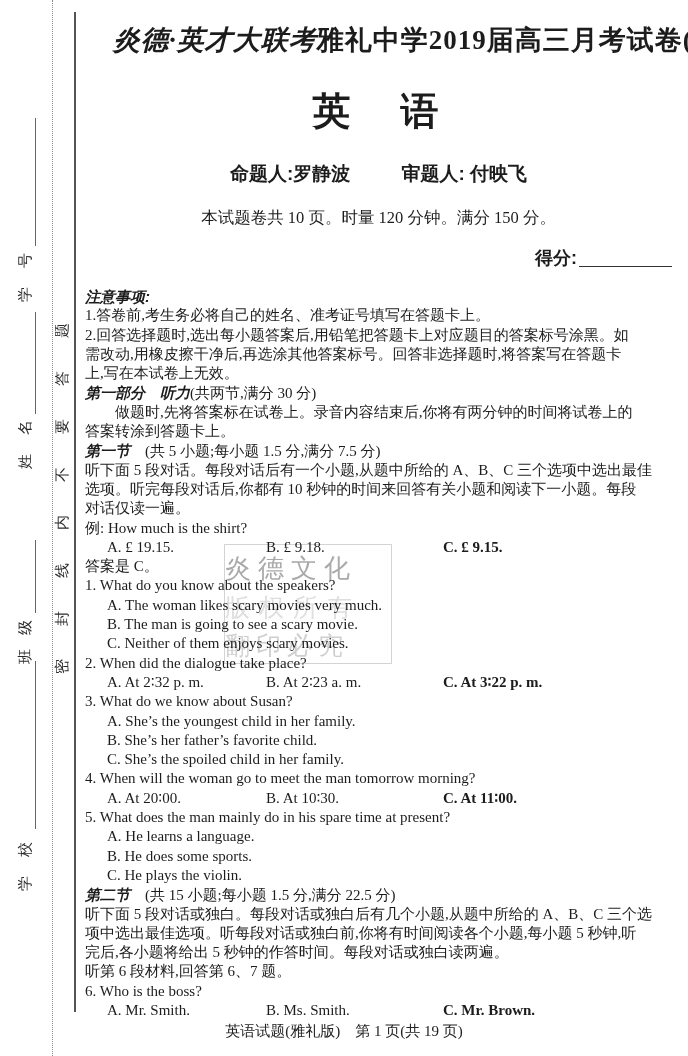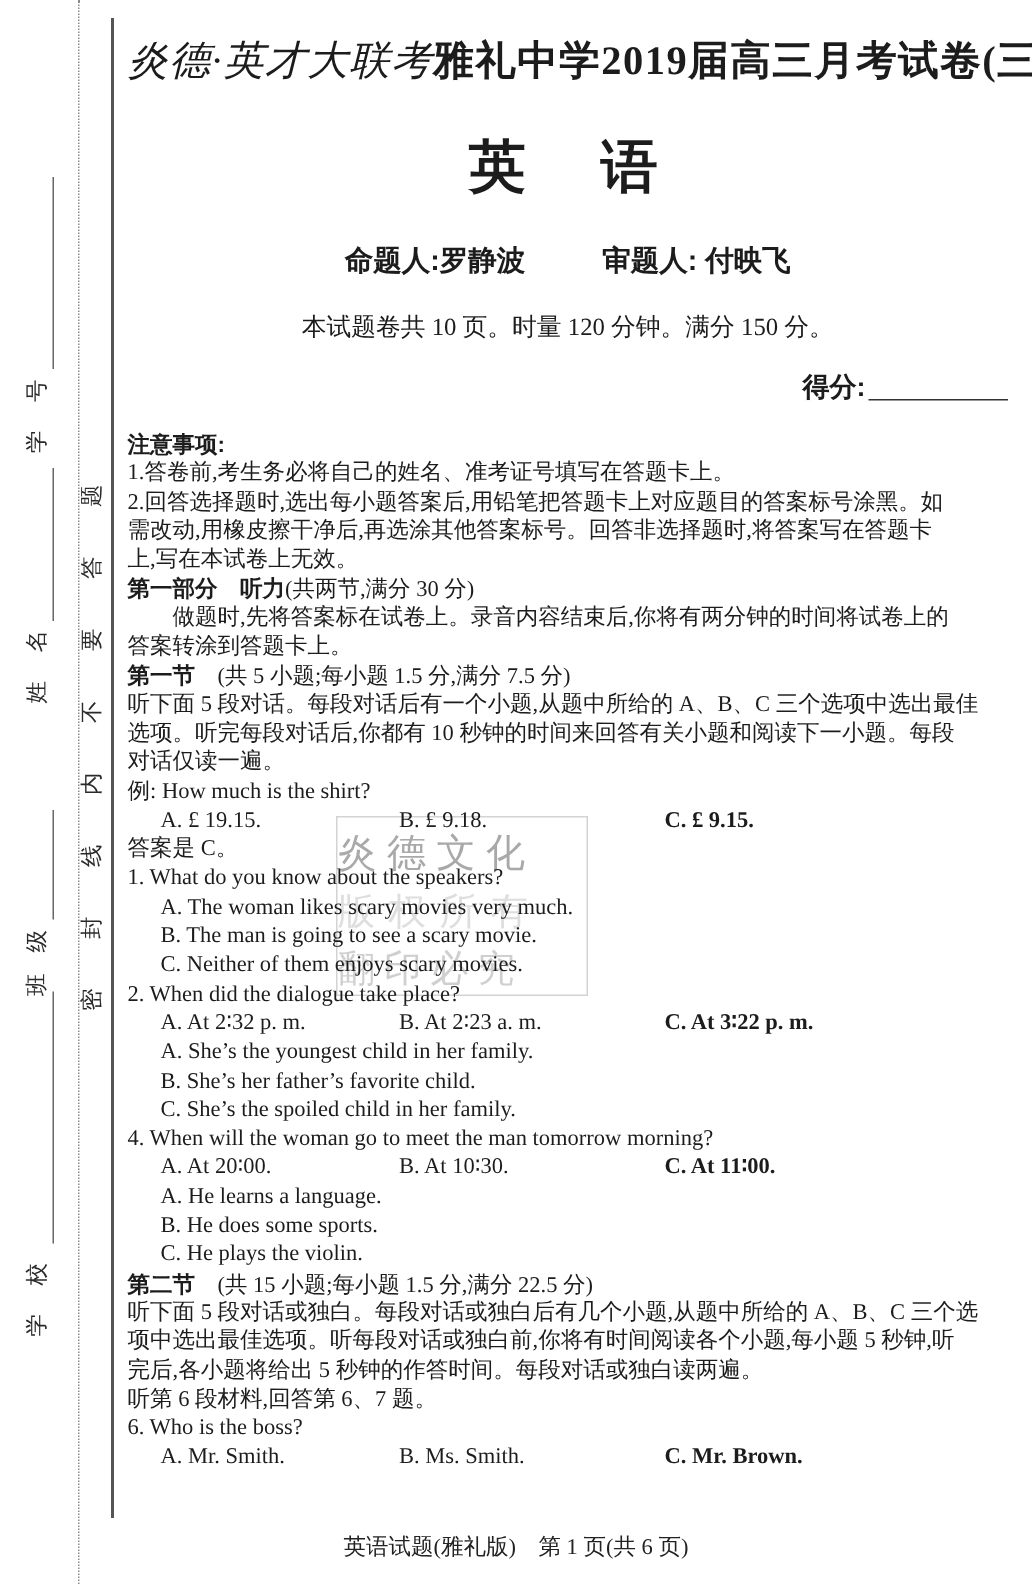--- a/index.html
+++ b/index.html
@@ -14,21 +14,21 @@
     border-left:1.5px dotted #8a8a8a;}
   .content-border{position:absolute;left:74px;top:12px;height:1000px;width:1.5px;
     background:#555;}
   .seal-blank{position:absolute;left:35px;width:1.3px;background:#666;}
   .seal-rot{position:absolute;width:17px;height:17px;font-size:15px;line-height:17px;
     text-align:center;transform:rotate(-90deg);color:#2a2a2a;}
 
   
   .hdr{position:absolute;left:85px;width:587px;text-align:center;white-space:nowrap;}
   .title1{top:22px;font-size:27px;font-weight:bold;letter-spacing:1px;}
-  .title1 .series{font-style:italic;font-weight:400;}
+  .title1 .series{font-style:italic;font-weight:700;margin-left:28px;}
   .subject{top:86px;font-size:38px;font-weight:bold;letter-spacing:6px;}
   .setters{top:161px;font-size:19px;font-weight:bold;
     font-family:"Liberation Sans","DejaVu Sans",sans-serif;}
   .setters span{margin:0 23px;}
   .info{top:207px;font-size:16.5px;}
   .score-label{position:absolute;left:535px;top:246px;font-size:18px;font-weight:bold;
     font-family:"Liberation Sans","DejaVu Sans",sans-serif;}
   .score-line{position:absolute;left:579px;top:266px;width:93px;height:0;
     border-bottom:1.5px solid #333;}
 
@@ -37,21 +37,21 @@
     border:1.5px solid rgba(175,175,175,.55);z-index:0;}
   .wm{position:absolute;left:0;width:100%;white-space:nowrap;}
   .wm1{top:6px;font-size:26px;letter-spacing:7px;color:rgba(140,140,140,.75);}
   .wm2{top:46px;font-size:25px;letter-spacing:9px;color:rgba(195,195,195,.55);}
   .wm3{top:84px;font-size:25px;letter-spacing:6px;color:rgba(175,175,175,.6);}
 
   
   .body-text{position:absolute;left:85px;top:287px;width:590px;z-index:1;
     font-size:15px;}
   .line{position:relative;height:19.3px;line-height:19.3px;white-space:nowrap;}
-  .line b{font-family:"Liberation Sans","DejaVu Sans",sans-serif;font-weight:bold;}
+  .line b{font-family:"Liberation Sans","DejaVu Sans",sans-serif;font-weight:bold;font-style:italic;}
   .line.indent{padding-left:30px;}
   .line.opt{padding-left:22px;}
   .line.cols .c{position:absolute;top:0;}
   .c0{left:22px;} .c1{left:181px;} .c2{left:358px;font-weight:bold;}
 
   
   .footer{position:absolute;left:0;top:1022px;width:688px;text-align:center;
     font-size:15px;color:#222;}
 </style>
 </head>
@@ -129,39 +129,41 @@
       <div class="line flush">1. What do you know about the speakers?</div>
       <div class="line opt">A. The woman likes scary movies very much.</div>
       <div class="line opt">B. The man is going to see a scary movie.</div>
       <div class="line opt">C. Neither of them enjoys scary movies.</div>
       <div class="line flush">2. When did the dialogue take place?</div>
       <div class="line cols">
         <span class="c c0">A. At 2∶32 p. m.</span>
         <span class="c c1">B. At 2∶23 a. m.</span>
         <span class="c c2">C. At 3∶22 p. m.</span>
       </div>
+      <div class="line flush">3. What do we know about Susan?</div>
       <div class="line opt">A. She’s the youngest child in her family.</div>
       <div class="line opt">B. She’s her father’s favorite child.</div>
       <div class="line opt">C. She’s the spoiled child in her family.</div>
       <div class="line flush">4. When will the woman go to meet the man tomorrow morning?</div>
       <div class="line cols">
         <span class="c c0">A. At 20∶00.</span>
         <span class="c c1">B. At 10∶30.</span>
         <span class="c c2">C. At 11∶00.</span>
       </div>
+      <div class="line flush">5. What does the man mainly do in his spare time at present?</div>
       <div class="line opt">A. He learns a language.</div>
       <div class="line opt">B. He does some sports.</div>
       <div class="line opt">C. He plays the violin.</div>
       <div class="line lead"><b>第二节</b>　(共 15 小题;每小题 1.5 分,满分 22.5 分)</div>
       <div class="line flush">听下面 5 段对话或独白。每段对话或独白后有几个小题,从题中所给的 A、B、C 三个选</div>
       <div class="line flush">项中选出最佳选项。听每段对话或独白前,你将有时间阅读各个小题,每小题 5 秒钟,听</div>
       <div class="line flush">完后,各小题将给出 5 秒钟的作答时间。每段对话或独白读两遍。</div>
       <div class="line flush">听第 6 段材料,回答第 6、7 题。</div>
       <div class="line flush">6. Who is the boss?</div>
       <div class="line cols">
         <span class="c c0">A. Mr. Smith.</span>
         <span class="c c1">B. Ms. Smith.</span>
         <span class="c c2">C. Mr. Brown.</span>
       </div>
     </div>
 
-  <div class="footer">英语试题(雅礼版)　第 1 页(共 6 页)</div>
+  <div class="footer">英语试题(雅礼版)　第 1 页(共 19 页)</div>
 </div>
 
 </body></html>

